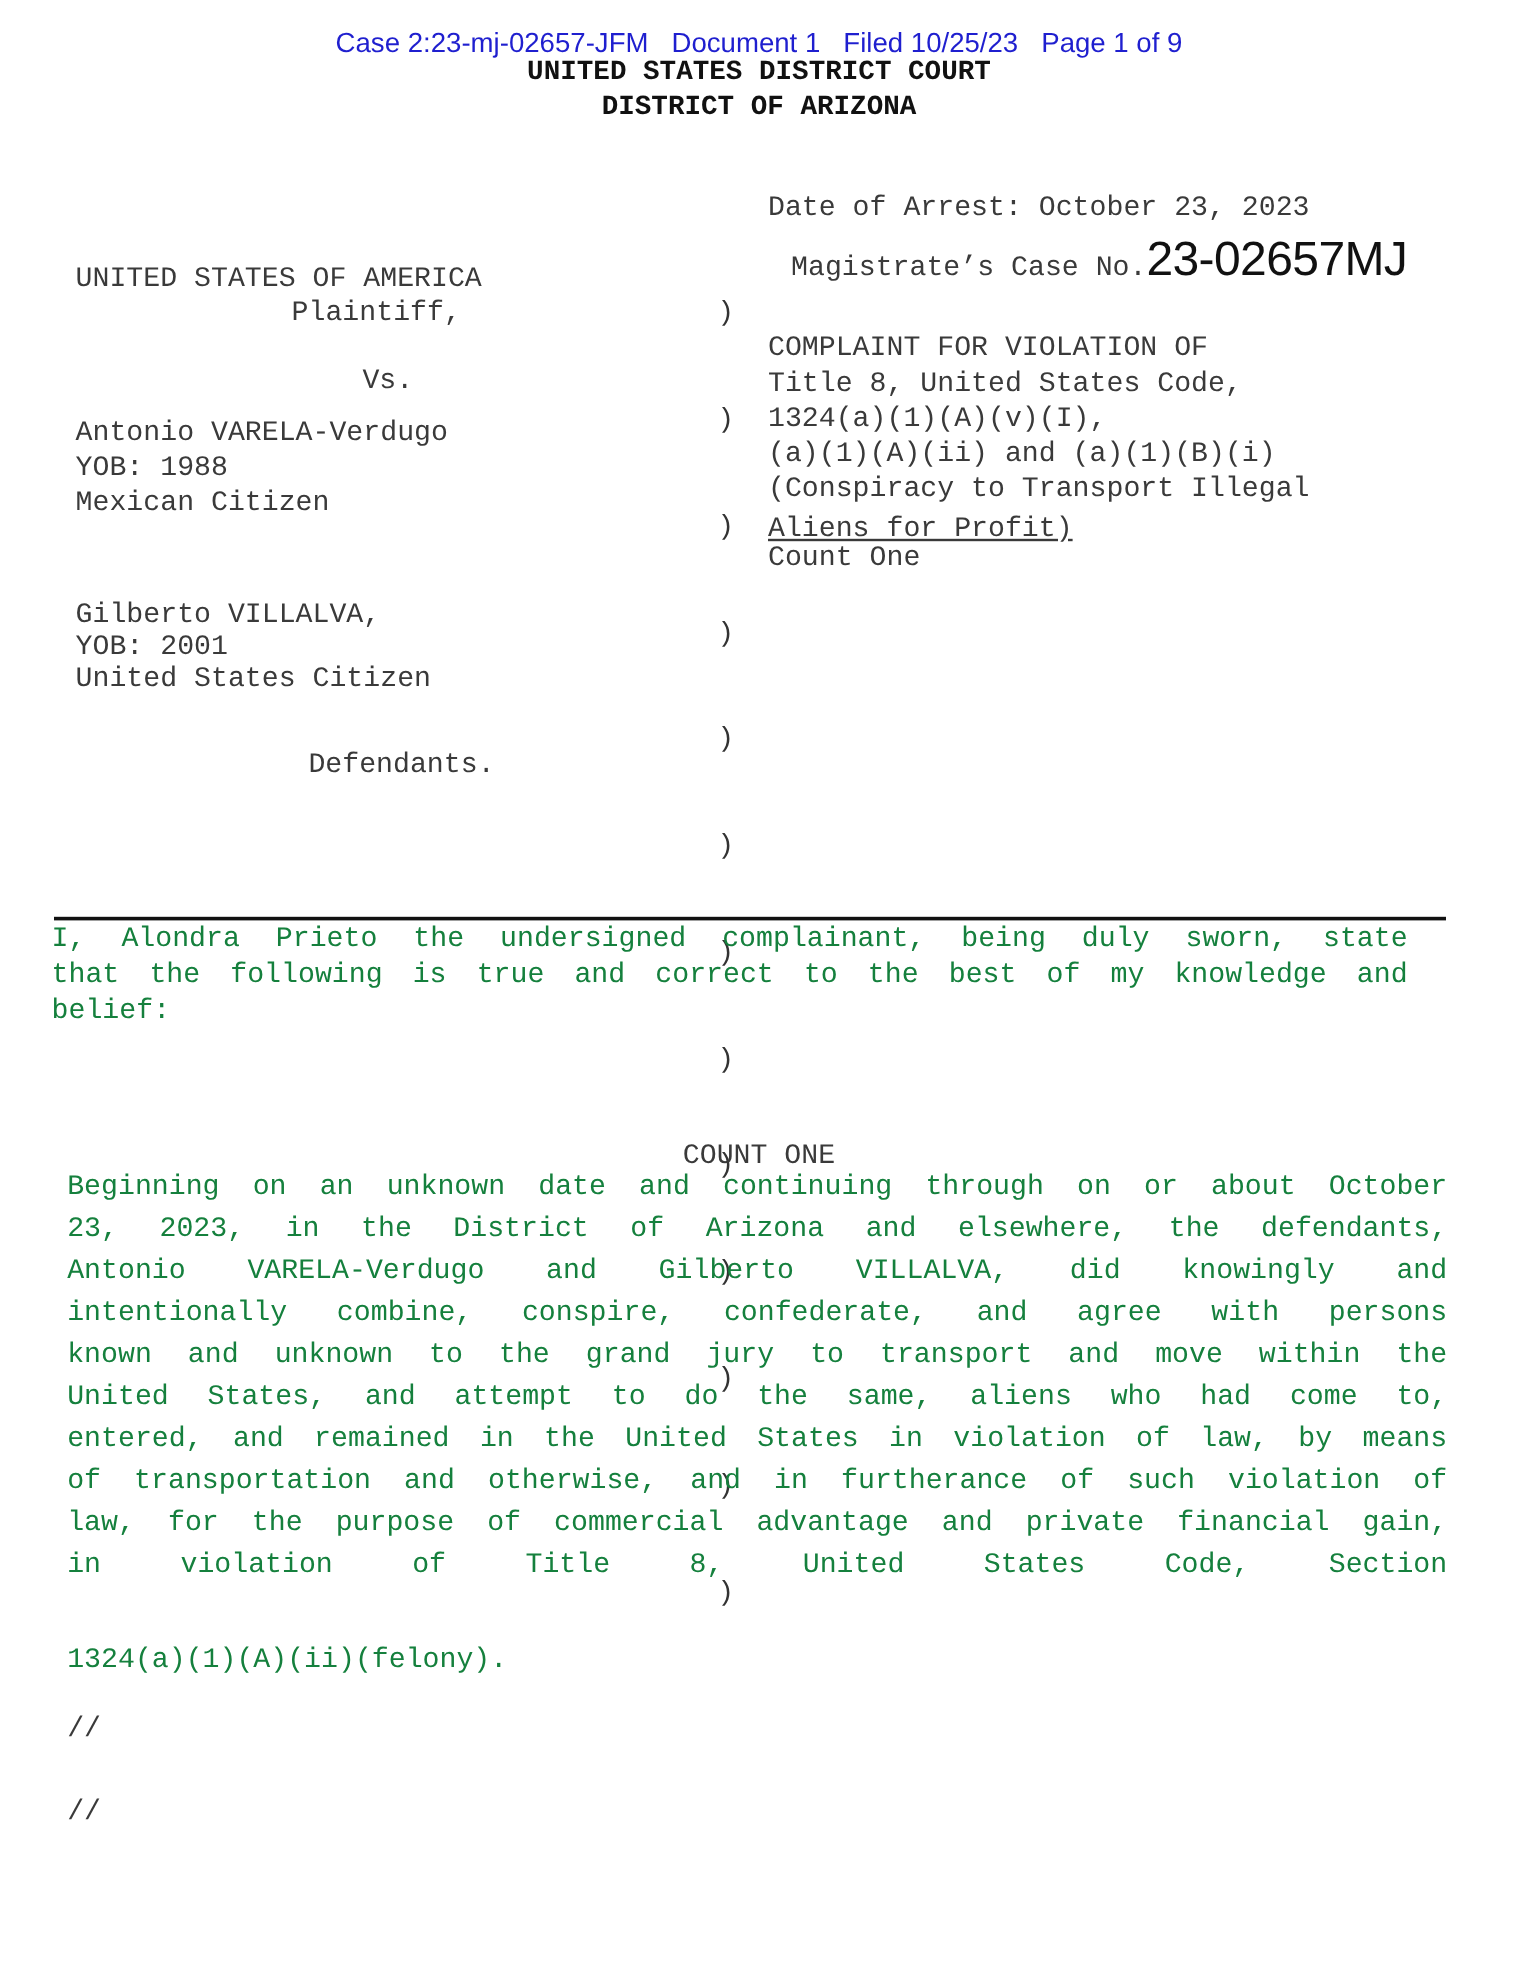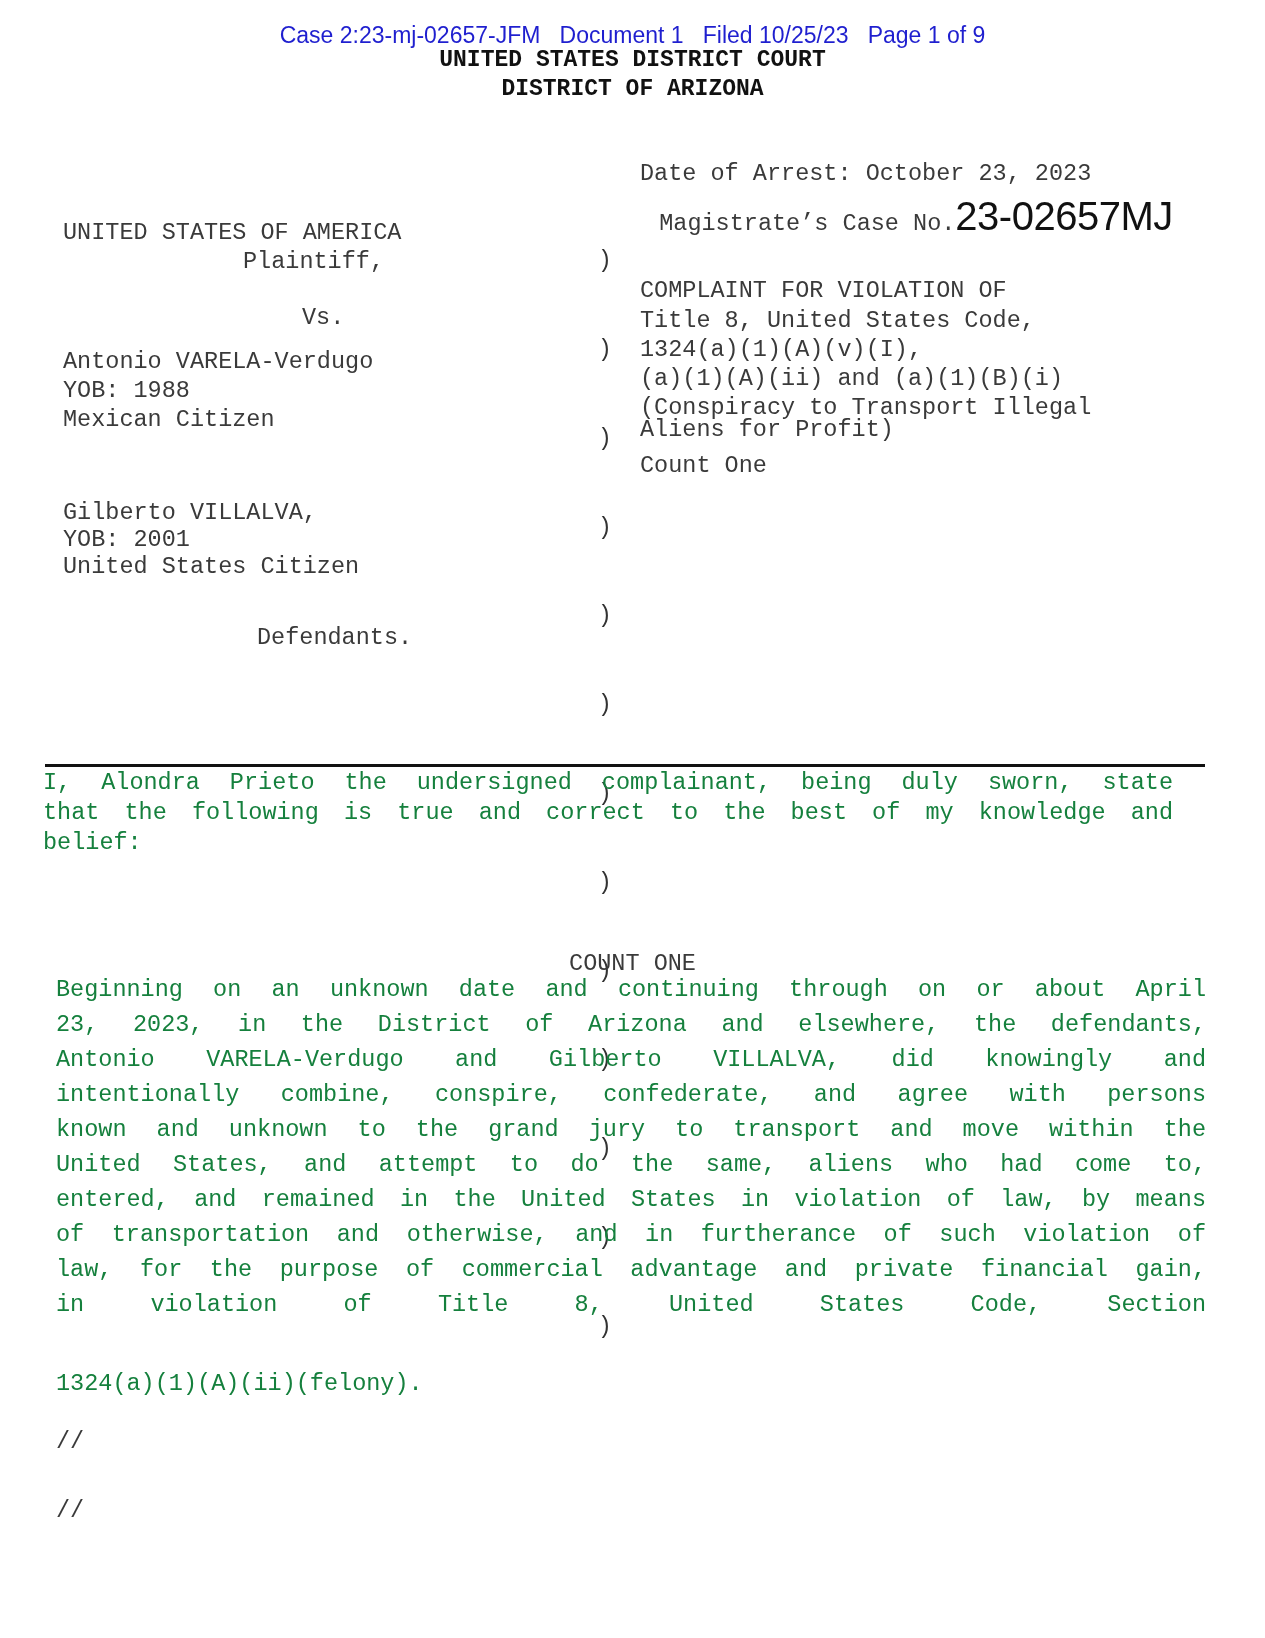--- a/index.html
+++ b/index.html
@@ -107,32 +107,32 @@
   <span class="bracket">)</span>
   <span class="bracket">)</span>
   <span class="bracket">)</span>
 </div>
 
 <div class="abs mono" style="left:640px; top:245px;">COMPLAINT FOR VIOLATION OF</div>
 <div class="abs mono" style="left:640px; top:275px;">Title 8, United States Code,</div>
 <div class="abs mono" style="left:640px; top:304px;">1324(a)(1)(A)(v)(I),</div>
 <div class="abs mono" style="left:640px; top:333px;">(a)(1)(A)(ii) and (a)(1)(B)(i)</div>
 <div class="abs mono" style="left:640px; top:362px;">(Conspiracy to Transport Illegal</div>
-<div class="abs mono" style="left:640px; top:384px;">Aliens for Profit)</div>
+<div class="abs mono" style="left:640px; top:396px;text-decoration:underline;">Aliens for Profit)</div>
 <div class="abs mono" style="left:640px; top:420px;">Count One</div>
 
 <div class="rule"></div>
 
 <div class="body-line" style="left:43px; top:768px; width:1130px;">I, Alondra Prieto the undersigned complainant, being duly sworn, state</div>
 <div class="body-line" style="left:43px; top:798px; width:1130px;">that the following is true and correct to the best of my knowledge and</div>
 <div class="body-line last" style="left:43px; top:828px; width:1130px;">belief:</div>
 
 <div class="abs mono" style="left:0; width:1265px; text-align:center; top:918px;">COUNT ONE</div>
 
-<div class="body-line" style="top:975px;">Beginning on an unknown date and continuing through on or about April</div>
+<div class="body-line" style="top:975px;">Beginning on an unknown date and continuing through on or about October</div>
 <div class="body-line" style="top:1010px;">23, 2023, in the District of Arizona and elsewhere, the defendants,</div>
 <div class="body-line" style="top:1045px;">Antonio VARELA-Verdugo and Gilberto VILLALVA, did knowingly and</div>
 <div class="body-line" style="top:1080px;">intentionally combine, conspire, confederate, and agree with persons</div>
 <div class="body-line" style="top:1115px;">known and unknown to the grand jury to transport and move within the</div>
 <div class="body-line" style="top:1150px;">United States, and attempt to do the same, aliens who had come to,</div>
 <div class="body-line" style="top:1185px;">entered, and remained in the United States in violation of law, by means</div>
 <div class="body-line" style="top:1220px;">of transportation and otherwise, and in furtherance of such violation of</div>
 <div class="body-line" style="top:1255px;">law, for the purpose of commercial advantage and private financial gain,</div>
 <div class="body-line" style="top:1290px;">in violation of Title 8, United States Code, Section</div>
 <div class="body-line last" style="top:1325px;margin-top:44px;">1324(a)(1)(A)(ii)(felony).</div>

